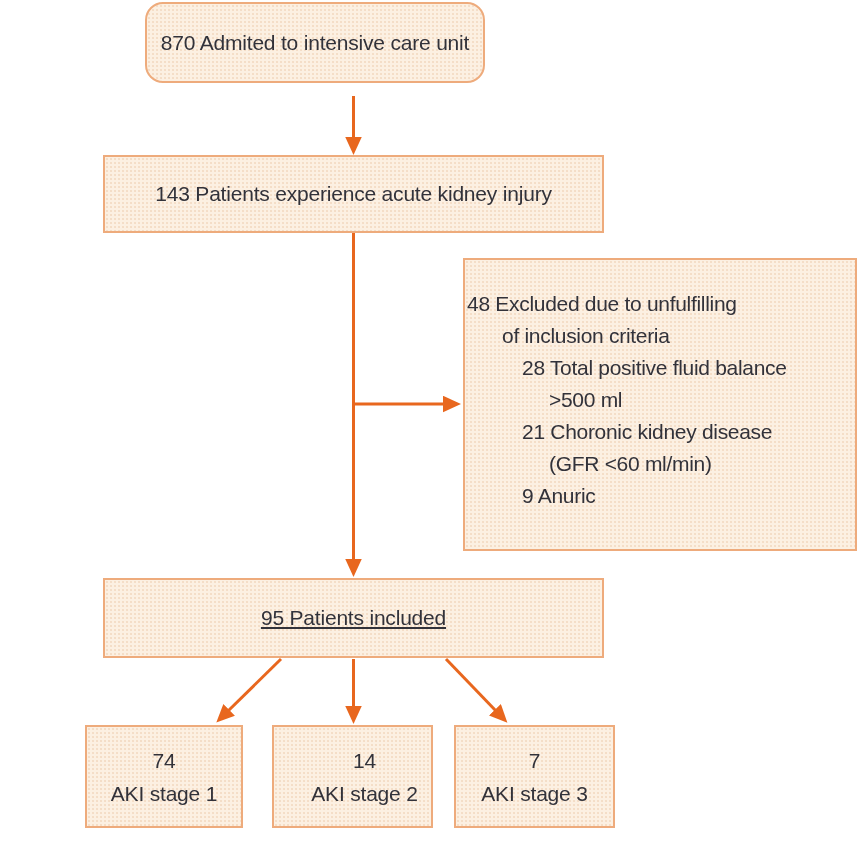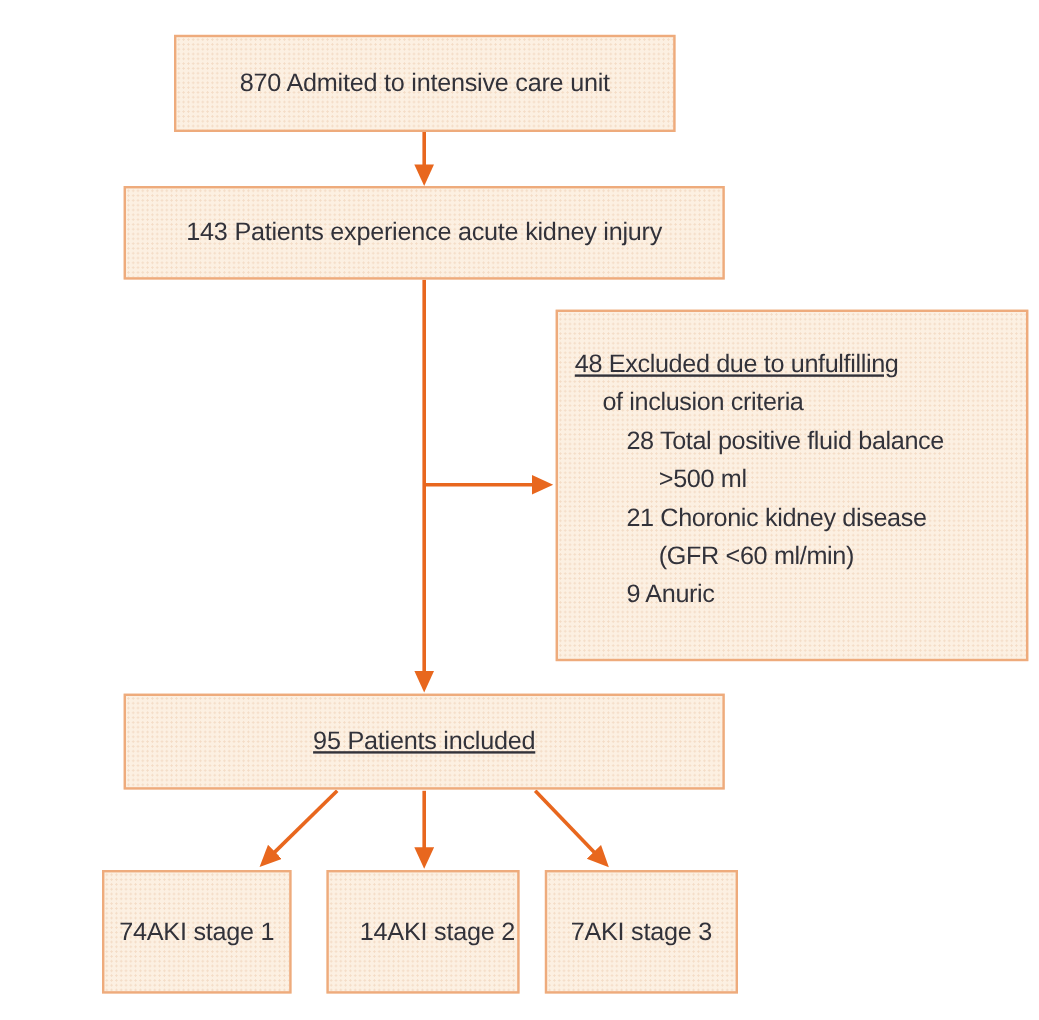--- a/index.html
+++ b/index.html
@@ -44,37 +44,37 @@
     color: var(--text);
     font-size: 21px;
     letter-spacing: -0.2px;
   }
   .center-text {
     display: flex;
     align-items: center;
     justify-content: center;
     text-align: center;
   }
-  .b-admitted { left: 145px; top: 29px;  width: 418px; height: 81px; }
+  .b-admitted { left: 145px; top: 2px;  width: 340px; height: 81px; border-radius: 18px; }
   .b-aki      { left: 103px; top: 155px; width: 501px; height: 78px; }
   .b-excluded { left: 463px; top: 258px; width: 394px; height: 293px; padding-top: 28px; }
   .b-included { left: 103px; top: 578px; width: 501px; height: 80px; text-decoration: underline; }
   .b-stage    { top: 725px; height: 103px;
-                display: flex; flex-direction: row;
+                display: flex; flex-direction: column;
                 align-items: center; justify-content: center;
                 text-align: center; line-height: 33px; }
   .b-stage1 { left: 85px;  width: 158px; }
   .b-stage2 { left: 272px; width: 161px; padding-left: 24px; }
   .b-stage3 { left: 454px; width: 161px; }
   .xline {
     line-height: 32px;
     white-space: nowrap;
     letter-spacing: -0.3px;
   }
-  .ind0 { padding-left: 14px; text-decoration: underline; }
+  .ind0 { padding-left: 2px; }
   .ind1 { padding-left: 37px; }
   .ind2 { padding-left: 57px; }
   .ind3 { padding-left: 84px; }
 </style>
 </head>
 <body>
 
 <div class="canvas">
 
   <svg class="arrows" width="866" height="850" viewBox="0 0 866 850" aria-hidden="true">

